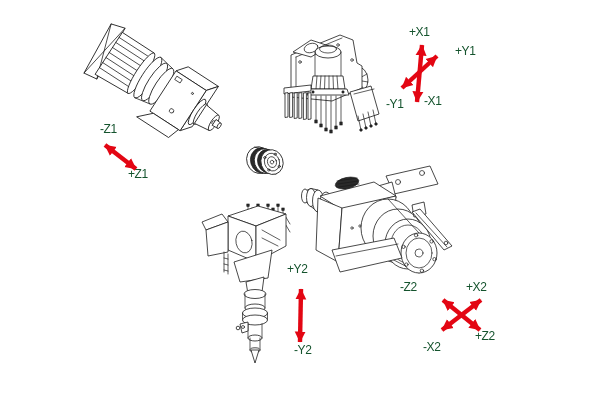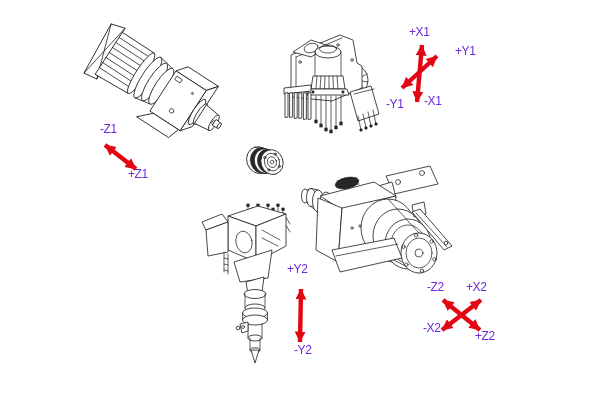--- a/index.html
+++ b/index.html
@@ -5,21 +5,21 @@
   :root{
     --accent:#e30613;
     --line:#1a1a1a;
   }
   html,body{margin:0;padding:0;background:#fff;}
   .canvas{
     position:relative;width:600px;height:400px;background:#fff;overflow:hidden;
     font-family:"Liberation Sans",sans-serif;
   }
   .axis-label{
-    position:absolute;font-size:12px;line-height:1;color:#6d28d9;
+    position:absolute;font-size:12px;line-height:1;color:#14532d;
     letter-spacing:-0.4px;white-space:nowrap;font-weight:400;
   }
   svg{position:absolute;left:0;top:0;}
   .ln{fill:#fff;stroke:var(--line);stroke-width:.8;stroke-linejoin:round;}
   .hl{fill:none;stroke:var(--line);stroke-width:.7;stroke-linejoin:round;stroke-linecap:round;}
   .dk{fill:#2a2a2a;stroke:var(--line);stroke-width:.6;}
   .arrow{stroke:var(--accent);stroke-width:4.4;fill:none;}
   .ah-path{fill:var(--accent);}
 </style>
 </head>
@@ -250,17 +250,17 @@
   </svg>
 
   <div class="axis-label" style="left:100px;top:123px">-Z1</div>
   <div class="axis-label" style="left:128px;top:168px">+Z1</div>
   <div class="axis-label" style="left:409px;top:26px">+X1</div>
   <div class="axis-label" style="left:455px;top:45px">+Y1</div>
   <div class="axis-label" style="left:386px;top:98px">-Y1</div>
   <div class="axis-label" style="left:424px;top:95px">-X1</div>
   <div class="axis-label" style="left:287px;top:263px">+Y2</div>
   <div class="axis-label" style="left:294px;top:344px">-Y2</div>
-  <div class="axis-label" style="left:427px;top:281px">-Z2</div>
+  <div class="axis-label" style="left:400px;top:281px">-Z2</div>
   <div class="axis-label" style="left:466px;top:281px">+X2</div>
-  <div class="axis-label" style="left:423px;top:322px">-X2</div>
+  <div class="axis-label" style="left:423px;top:341px">-X2</div>
   <div class="axis-label" style="left:475px;top:330px">+Z2</div>
 </div>
 
 </body></html>

